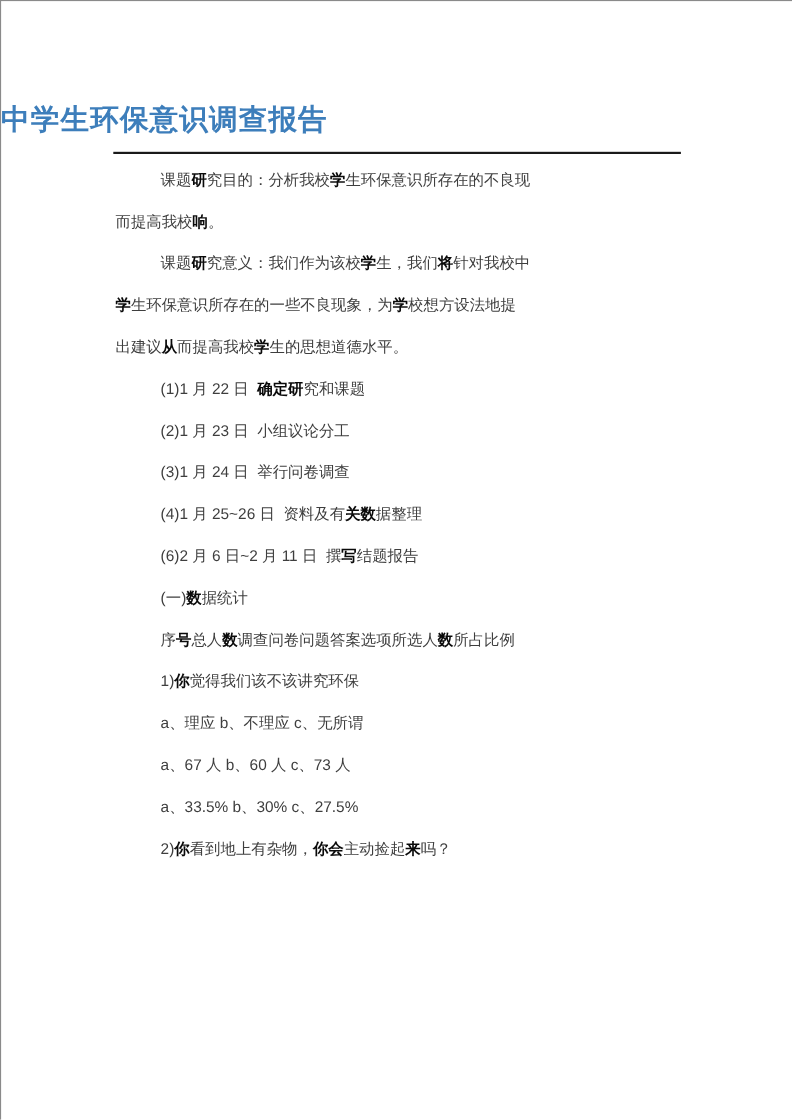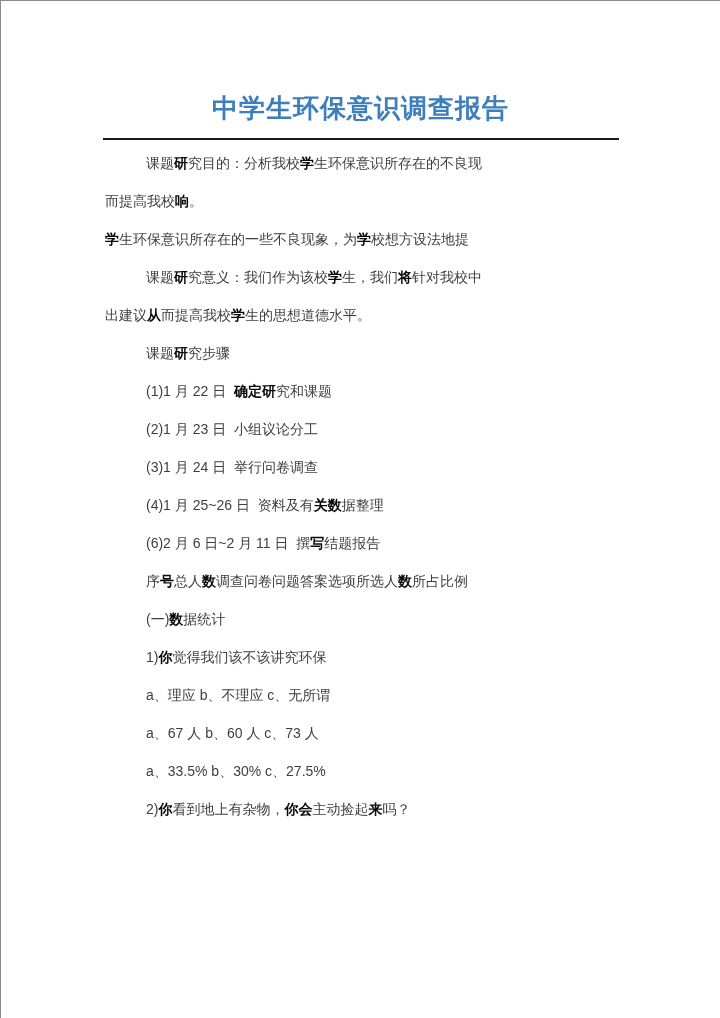--- a/index.html
+++ b/index.html
@@ -17,21 +17,21 @@
     background:#ffffff;
     border-top:1px solid var(--border-color);
     border-left:1px solid var(--border-color);
     overflow:hidden;
     font-family:"Liberation Sans", sans-serif;
   }
   .title{
     position:absolute;
     top:90px;left:0;width:100%;
     margin:0;
-    text-align:center;
+    text-align:left;
     font-family:"Liberation Serif", serif;
     font-weight:bold;
     font-size:26px;
     letter-spacing:1px;
     color:var(--title-color);
   }
   .rule{
     position:absolute;
     top:137px;left:102px;
     width:516px;height:2px;
@@ -58,30 +58,29 @@
 </style>
 </head>
 <body>
 
 <div class="page">
   <h1 class="title">中学生环保意识调查报告</h1>
   <div class="rule"></div>
   <div class="body" id="doc-body">
       <div class="line indent"><span>课题</span><span class="b">研</span><span>究目的：分析我校</span><span class="b">学</span><span>生环保意识所存在的不良现</span></div>
       <div class="line"><span>而提高我校</span><span class="b">响</span><span>。</span></div>
+      <div class="line indent"><span>课题</span><span class="b">研</span><span>究意义：我们作为该校</span><span class="b">学</span><span>生，我们</span><span class="b">将</span><span>针对我校中</span></div>
       <div class="line"><span class="b">学</span><span>生环保意识所存在的一些不良现象，为</span><span class="b">学</span><span>校想方设法地提</span></div>
-      <div class="line indent"><span>课题</span><span class="b">研</span><span>究意义：我们作为该校</span><span class="b">学</span><span>生，我们</span><span class="b">将</span><span>针对我校中</span></div>
       <div class="line"><span>出建议</span><span class="b">从</span><span>而提高我校</span><span class="b">学</span><span>生的思想道德水平。</span></div>
-      <div class="line indent"><span>课题</span><span class="b">研</span><span>究步骤</span></div>
       <div class="line indent"><span>(1)1 月 22 日  </span><span class="b">确定研</span><span>究和课题</span></div>
       <div class="line indent"><span>(2)1 月 23 日  小组议论分工</span></div>
       <div class="line indent"><span>(3)1 月 24 日  举行问卷调查</span></div>
       <div class="line indent"><span>(4)1 月 25~26 日  资料及有</span><span class="b">关数</span><span>据整理</span></div>
       <div class="line indent"><span>(6)2 月 6 日~2 月 11 日  撰</span><span class="b">写</span><span>结题报告</span></div>
+      <div class="line indent"><span>(一)</span><span class="b">数</span><span>据统计</span></div>
       <div class="line indent"><span>序</span><span class="b">号</span><span>总人</span><span class="b">数</span><span>调查问卷问题答案选项所选人</span><span class="b">数</span><span>所占比例</span></div>
-      <div class="line indent"><span>(一)</span><span class="b">数</span><span>据统计</span></div>
       <div class="line indent"><span>1)</span><span class="b">你</span><span>觉得我们该不该讲究环保</span></div>
       <div class="line indent"><span>a、理应 b、不理应 c、无所谓</span></div>
       <div class="line indent"><span>a、67 人 b、60 人 c、73 人</span></div>
       <div class="line indent"><span>a、33.5% b、30% c、27.5%</span></div>
       <div class="line indent"><span>2)</span><span class="b">你</span><span>看到地上有杂物，</span><span class="b">你会</span><span>主动捡起</span><span class="b">来</span><span>吗？</span></div>
     </div>
 </div>
 
 </body></html>

